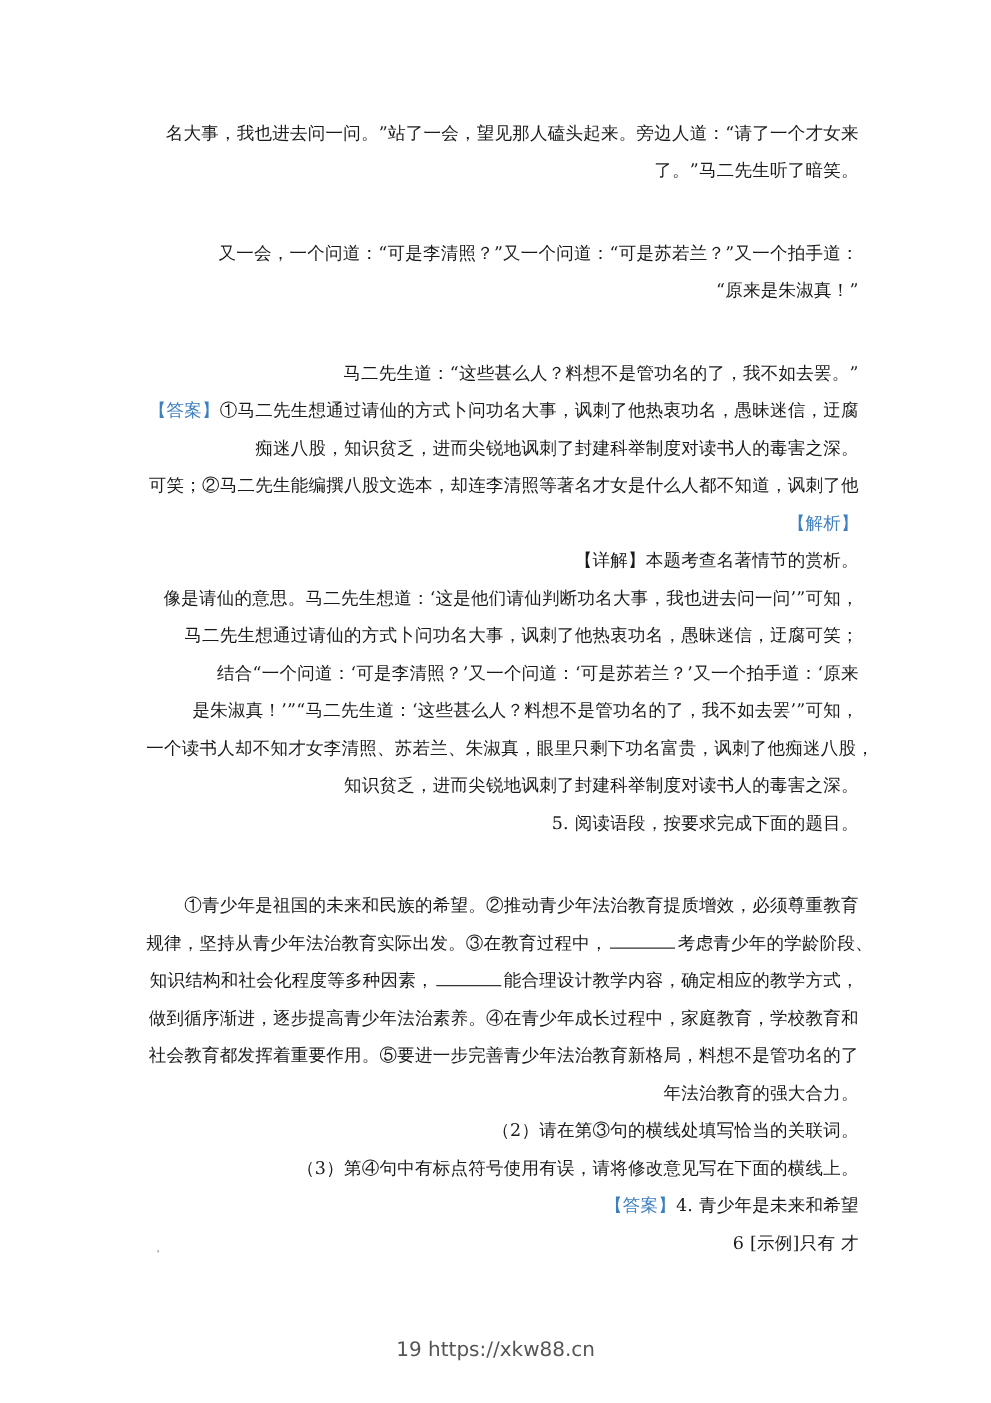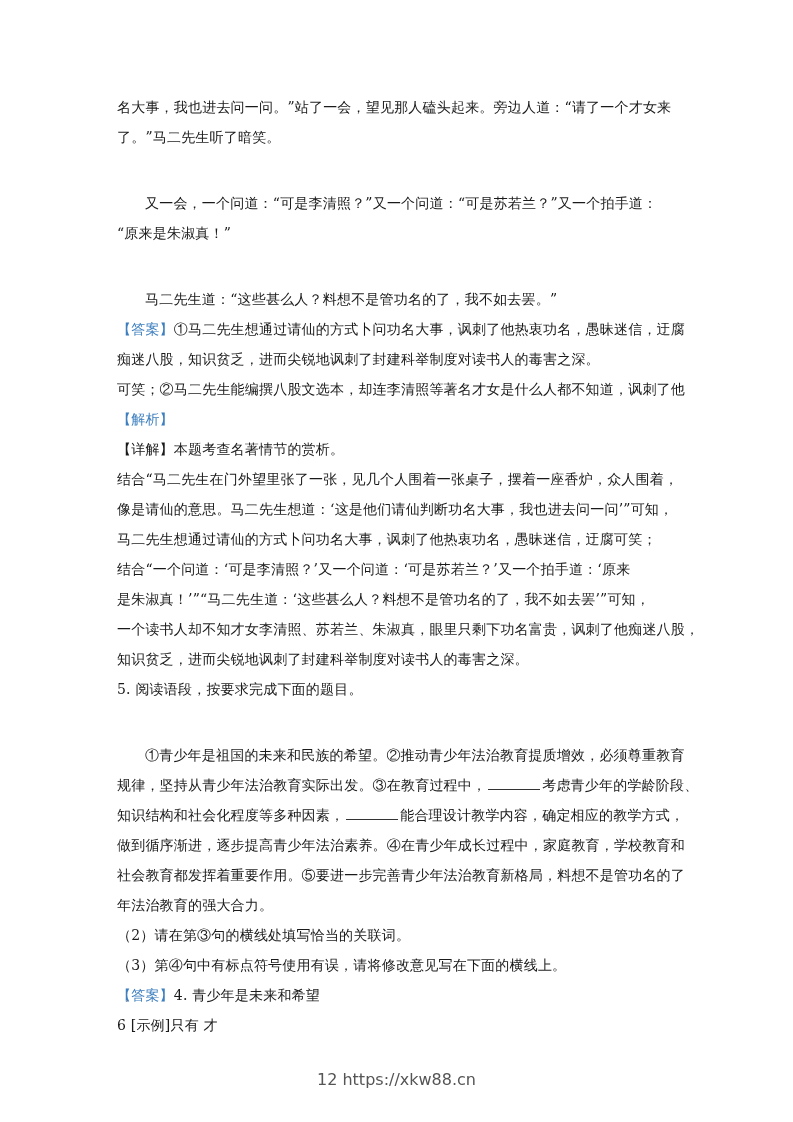--- a/index.html
+++ b/index.html
@@ -1,19 +1,19 @@
 <!DOCTYPE html>
 <html><head>
 <meta charset="utf-8">
 <style>
   html, body { margin: 0; padding: 0; background: #ffffff; }
   body { width: 793px; height: 1122px; position: relative; overflow: hidden;
          font-family: "DejaVu Serif", "Liberation Serif", serif; color: #1a1a1a; }
   .page { position: absolute; left: 117px; top: 92px; width: 570px; }
-  .line { font-size: 14px; line-height: 30px; white-space: nowrap; letter-spacing: 0.2px; }
+  .line { font-size: 14px; line-height: 30px; white-space: nowrap; letter-spacing: 0.2px; text-align: right; }
   .indent { padding-left: 28px; margin-top: 36px; }
   .tag { color: #3d7fbf; }
   .blank { display: inline-block; width: 52px; border-bottom: 1px solid #333; height: 12px; vertical-align: baseline; margin: 0 2px; }
   .footer { position: absolute; top: 1070px; left: 0; width: 793px; text-align: center;
             font-family: "DejaVu Sans", "Liberation Sans", sans-serif; font-size: 16px; color: #555; }
   .dot { position: absolute; left: 126px; top: 1000px; width: 1px; height: 2px; background: #999; }
 </style>
 </head>
 <body>
 
@@ -23,21 +23,20 @@
   <div class="line indent">又一会，一个问道：“可是李清照？”又一个问道：“可是苏若兰？”又一个拍手道：</div>
   <div class="line">“原来是朱淑真！”</div>
   <div class="line indent">马二先生道：“这些甚么人？料想不是管功名的了，我不如去罢。”</div>
 
   <div class="line"><span class="tag">【答案】</span><span>①马二先生想通过请仙的方式卜问功名大事，讽刺了他热衷功名，愚昧迷信，迂腐</span></div>
   <div class="line">痴迷八股，知识贫乏，进而尖锐地讽刺了封建科举制度对读书人的毒害之深。</div>
   <div class="line">可笑；②马二先生能编撰八股文选本，却连李清照等著名才女是什么人都不知道，讽刺了他</div>
 
   <div class="line"><span class="tag">【解析】</span></div>
   <div class="line"><span>【详解】</span><span>本题考查名著情节的赏析。</span></div>
-  <div class="line">结合“马二先生在门外望里张了一张，见几个人围着一张桌子，摆着一座香炉，众人围着，</div>
   <div class="line">像是请仙的意思。马二先生想道：‘这是他们请仙判断功名大事，我也进去问一问’”可知，</div>
   <div class="line">马二先生想通过请仙的方式卜问功名大事，讽刺了他热衷功名，愚昧迷信，迂腐可笑；</div>
   <div class="line">结合“一个问道：‘可是李清照？’又一个问道：‘可是苏若兰？’又一个拍手道：‘原来</div>
   <div class="line">是朱淑真！’”“马二先生道：‘这些甚么人？料想不是管功名的了，我不如去罢’”可知，</div>
   <div class="line">一个读书人却不知才女李清照、苏若兰、朱淑真，眼里只剩下功名富贵，讽刺了他痴迷八股，</div>
   <div class="line">知识贫乏，进而尖锐地讽刺了封建科举制度对读书人的毒害之深。</div>
 
   <div class="line">5.  阅读语段，按要求完成下面的题目。</div>
   <div class="line indent">①青少年是祖国的未来和民族的希望。②推动青少年法治教育提质增效，必须尊重教育</div>
   <div class="line"><span>规律，坚持从青少年法治教育实际出发。③在教育过程中，</span><span class="blank"></span><span>考虑青少年的学龄阶段、</span></div>
@@ -47,13 +46,13 @@
   <div class="line">年法治教育的强大合力。</div>
 
   <div class="line">（2）请在第③句的横线处填写恰当的关联词。</div>
   <div class="line">（3）第④句中有标点符号使用有误，请将修改意见写在下面的横线上。</div>
 
   <div class="line"><span class="tag">【答案】</span><span>4.  青少年是未来和希望</span></div>
   <div class="line">6 [示例]只有   才</div>
 </div>
 
 <div class="dot"></div>
-<div class="footer">12 https://xkw88.cn</div>
+<div class="footer">19 https://xkw88.cn</div>
 
 </body></html>

